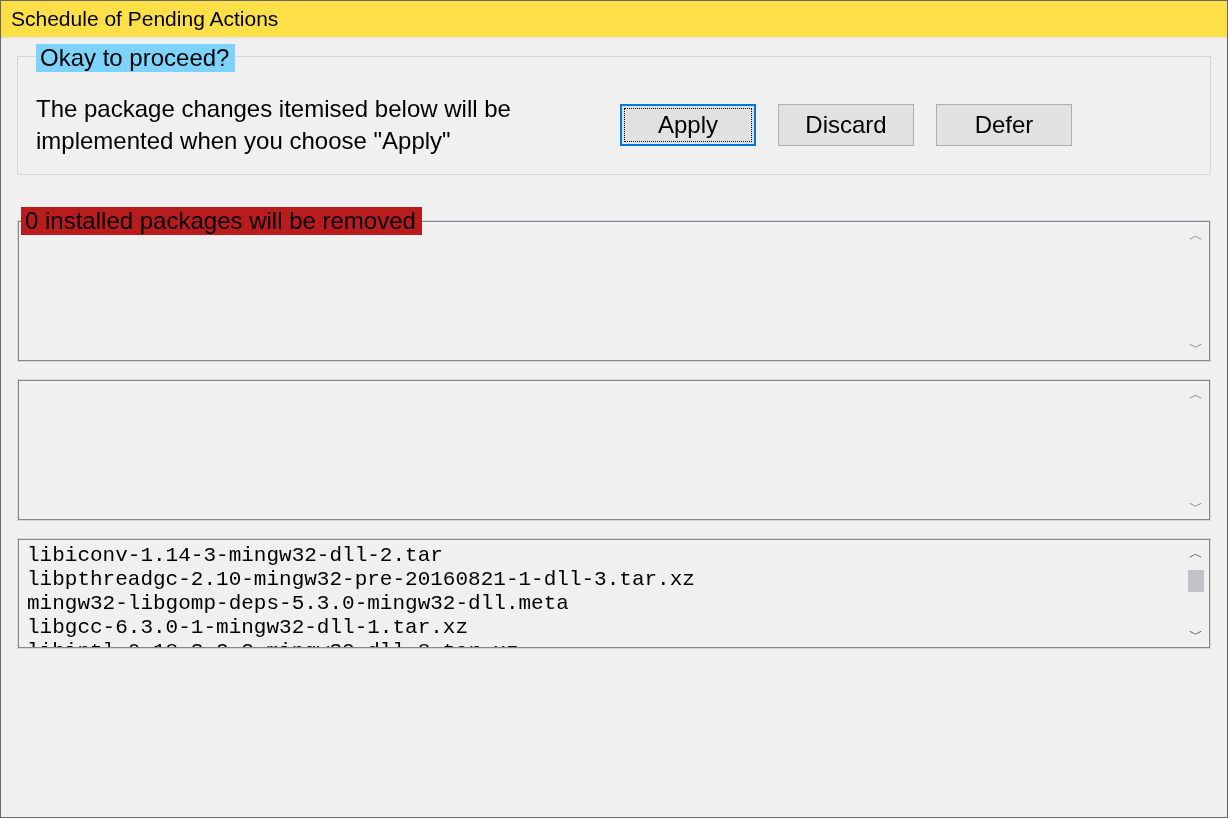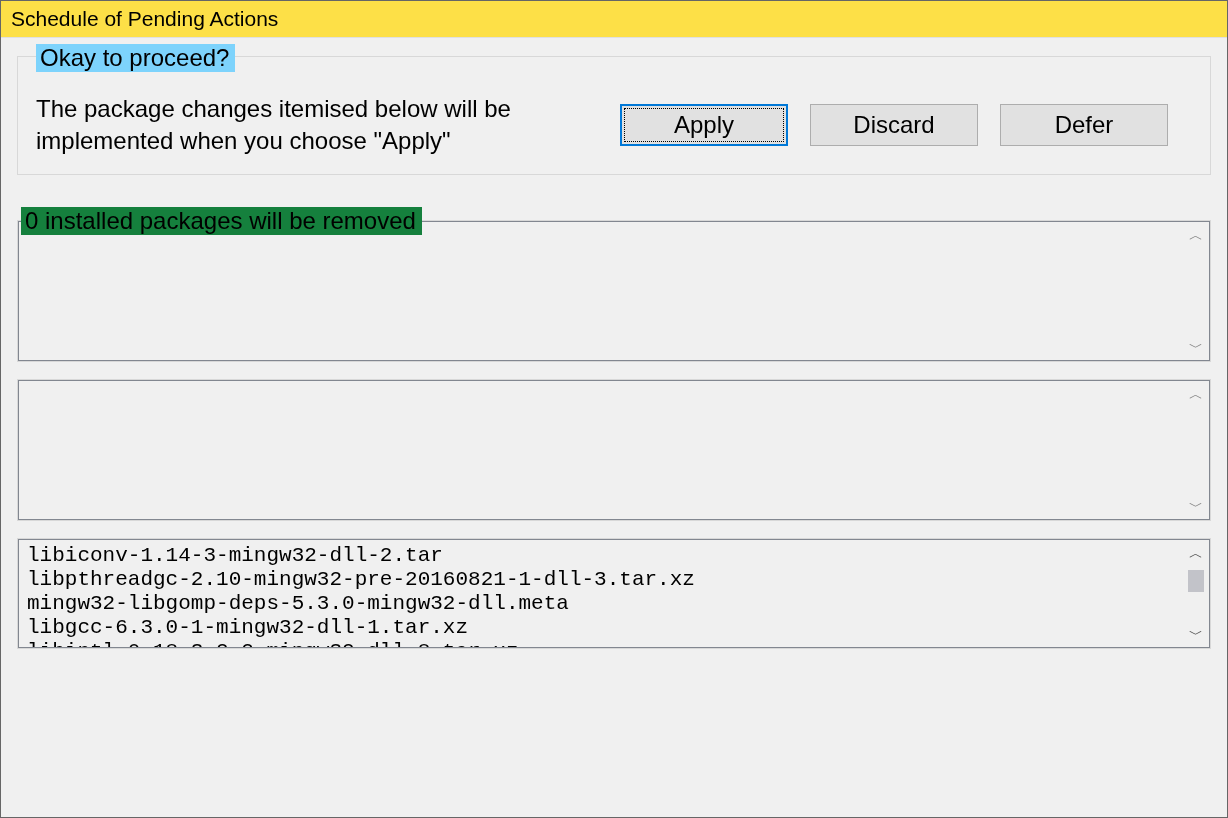--- a/index.html
+++ b/index.html
@@ -55,42 +55,42 @@
       max-width: 560px;
     }
     .buttons {
       display: flex;
       gap: 22px;
     }
     button.action {
       font-family: inherit;
       font-size: 24px;
       padding: 4px 0;
-      width: 168px;
+      width: 136px;
       height: 42px;
       background: #e1e1e1;
       border: 1px solid #adadad;
       color: #000;
       cursor: pointer;
     }
     button.primary {
       border: 2px solid #0078d7;
       position: relative;
     }
     button.primary .focus-ring {
       position: absolute;
       inset: 2px;
       border: 1px dotted #000;
       pointer-events: none;
     }
     .section {
       margin: 0 0 18px 0;
     }
     .section-legend {
-      background: #15803d;
+      background: #b91c1c;
       display: inline-block;
       padding: 0 6px 0 4px;
       font-size: 24px;
       color: #000;
       position: relative;
       top: 14px;
       left: 4px;
       z-index: 1;
     }
     .listbox {

